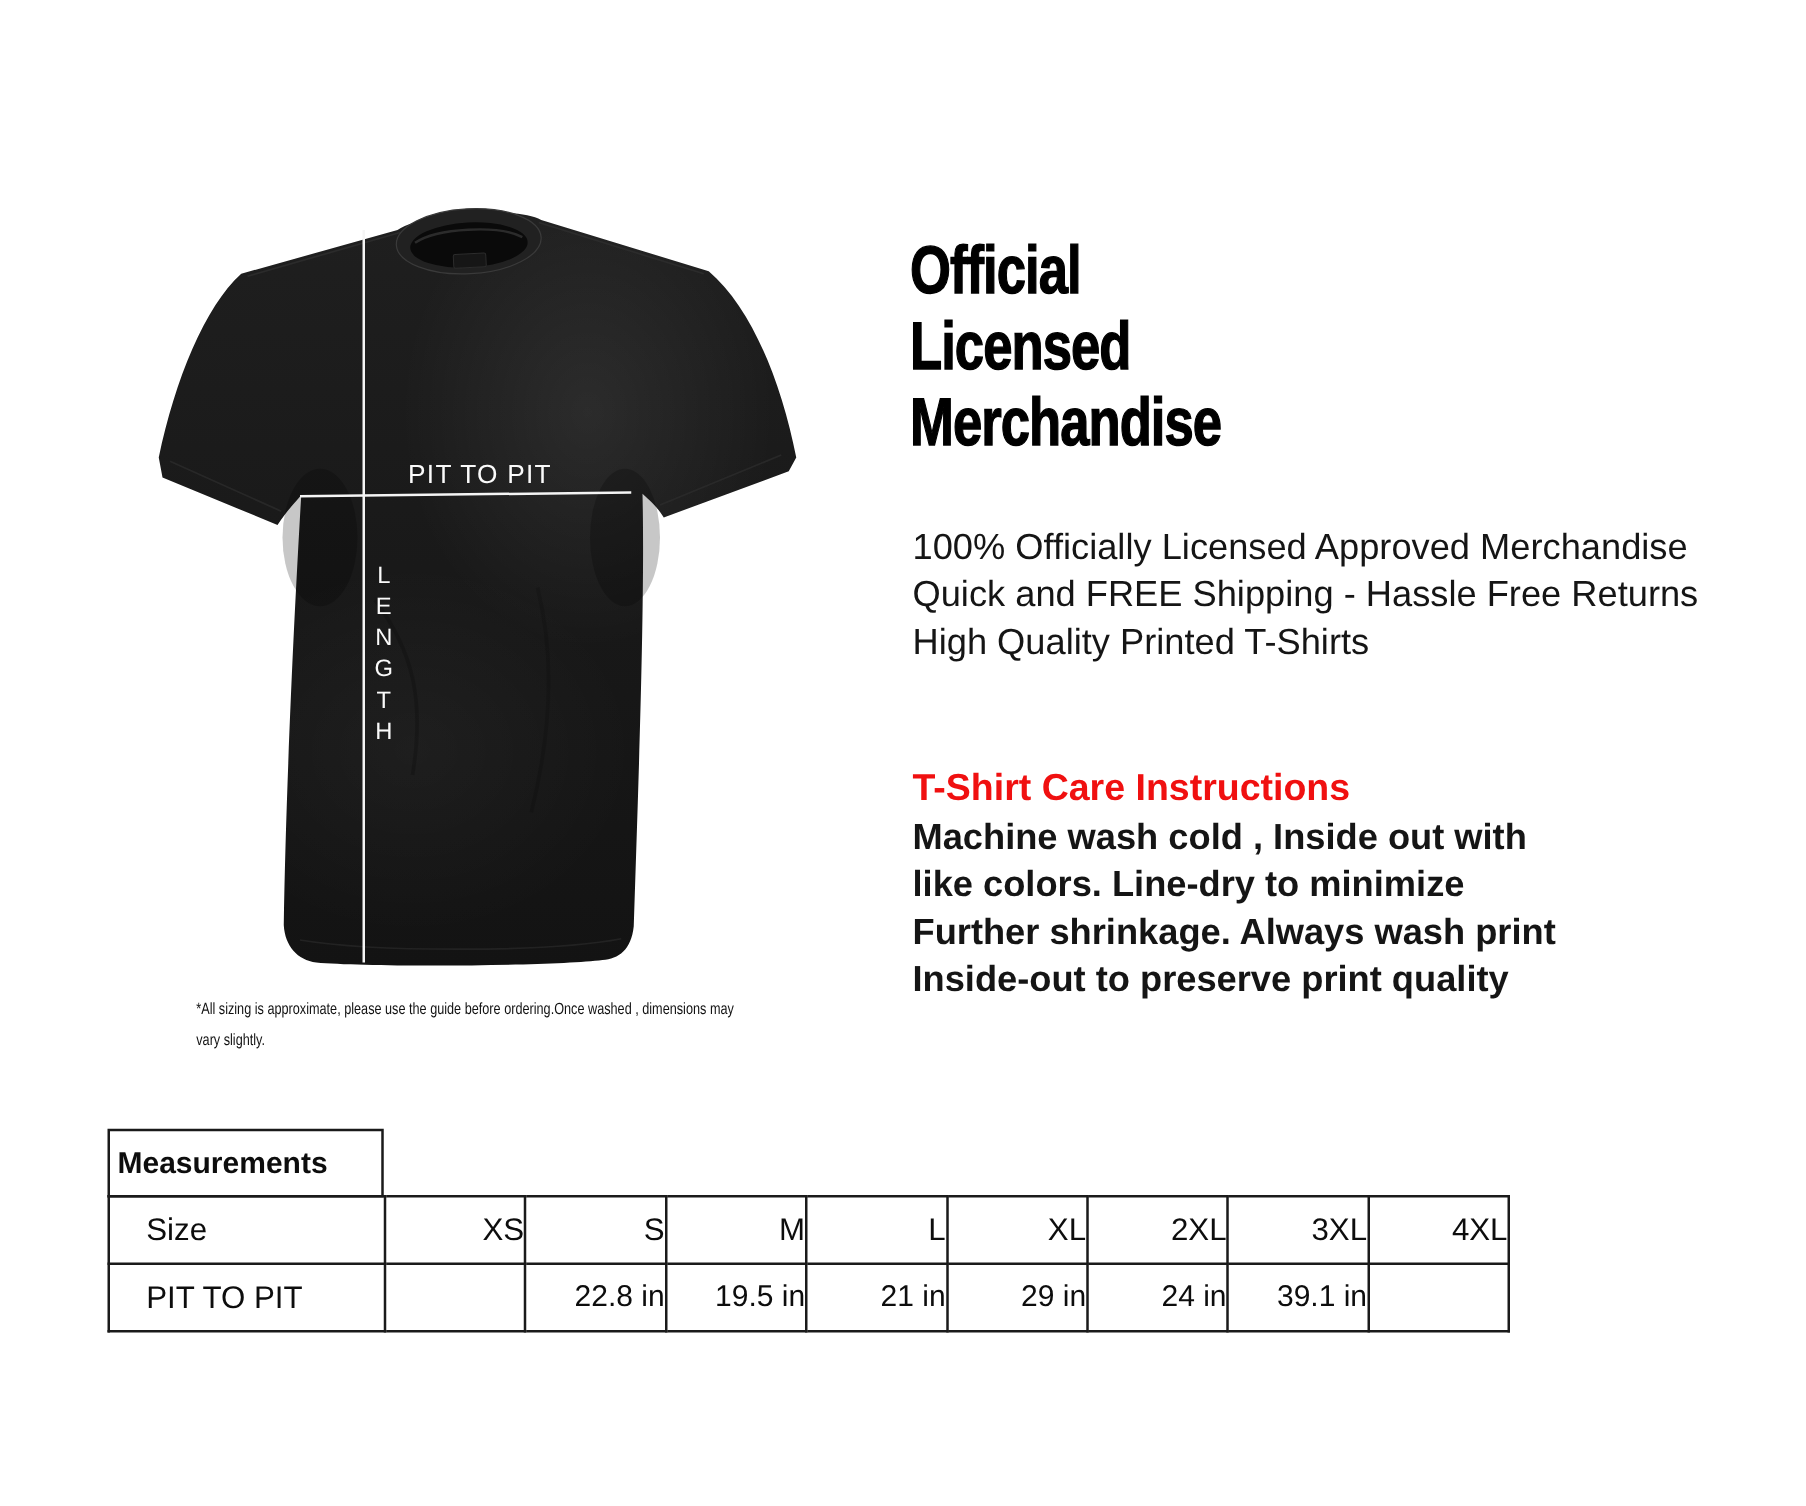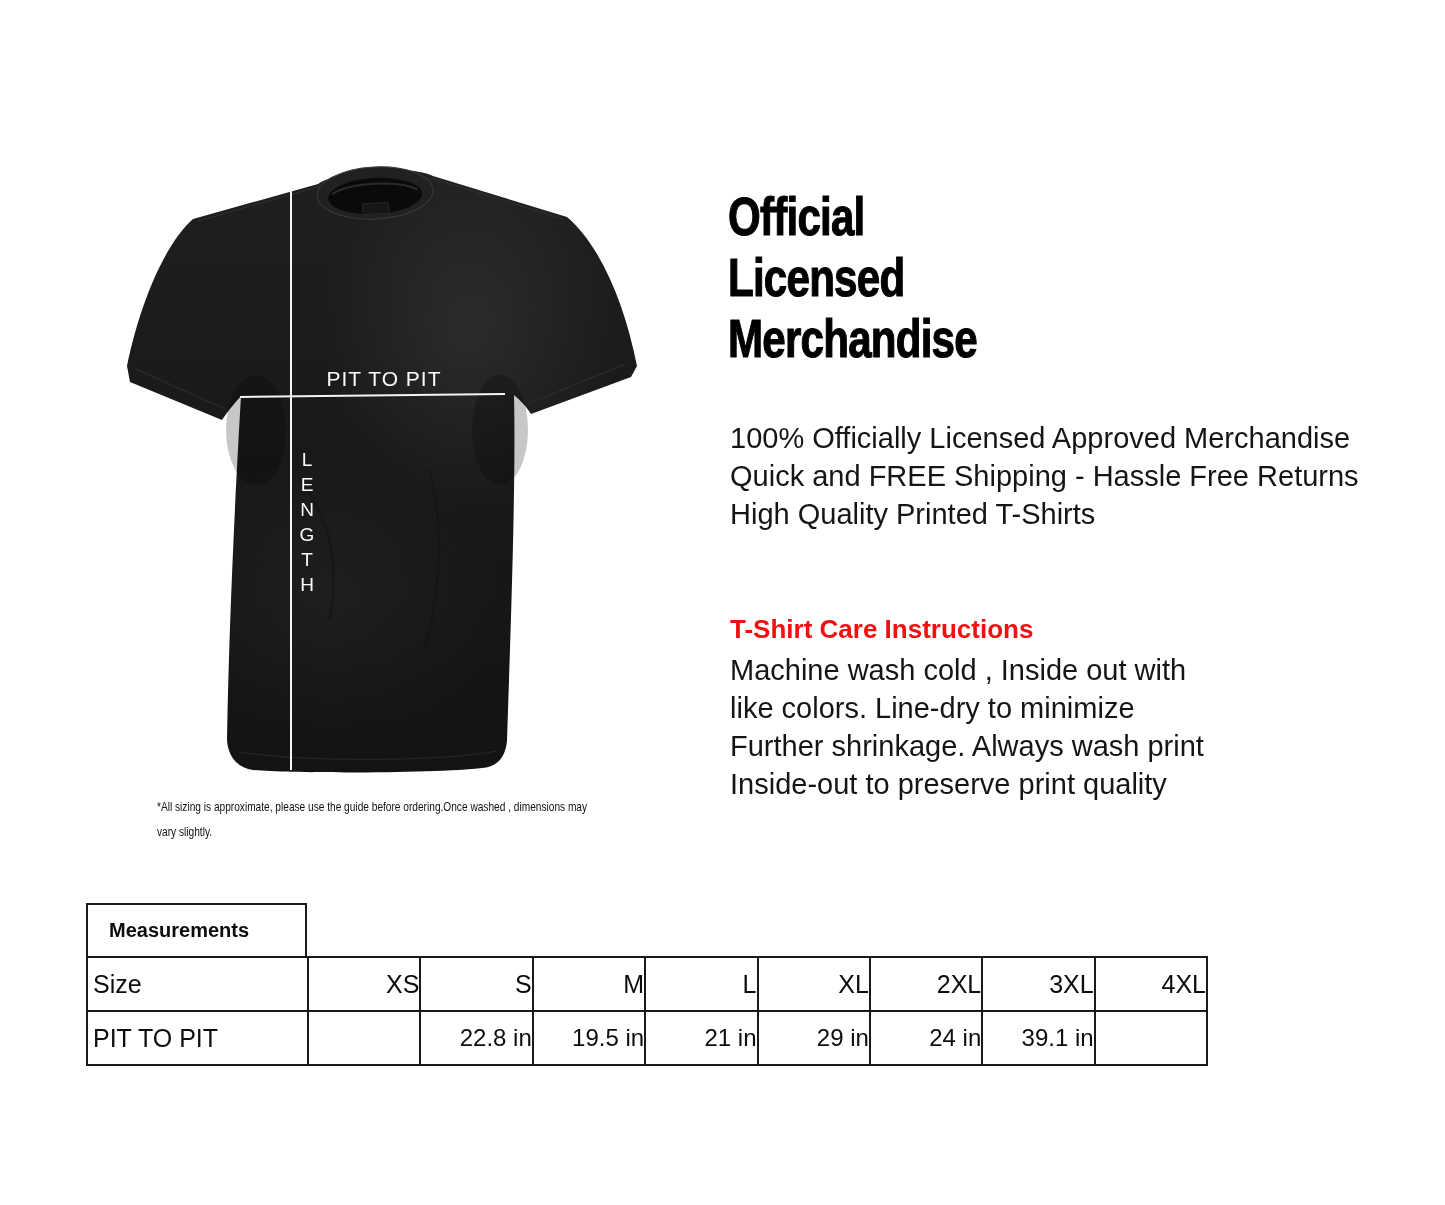--- a/index.html
+++ b/index.html
@@ -38,56 +38,57 @@
     color: #000;
   }
   .description {
     left: 730px; top: 419px;
     font-size: 29px; line-height: 38px;
     white-space: pre-line;
     color: #151515;
   }
   .care-heading {
     left: 730px; top: 614px;
-    font-size: 26px; font-weight: bold;
+    font-size: 30px; font-weight: bold;
     color: #f01010;
   }
   .care-text {
     left: 730px; top: 651px;
     font-size: 29px; line-height: 38px;
     white-space: pre-line;
     color: #151515;
+    font-weight: bold;
   }
 
   
   .measure-box {
     left: 86px; top: 903px; width: 221px; height: 55px;
     border: 2px solid #1a1a1a;
     display: flex; align-items: center;
-    padding-left: 21px;
-    font-size: 20px; font-weight: bold;
+    padding-left: 6px;
+    font-size: 24px; font-weight: bold;
     background: #fff;
   }
   table.sizing {
     position: absolute;
     left: 86px; top: 956px;
     width: 1120px;
     border-collapse: collapse;
     table-layout: fixed;
   }
   table.sizing td {
     border: 2px solid #1a1a1a;
     height: 54px;
     font-size: 25px;
     text-align: right;
     vertical-align: middle;
   }
   table.sizing td.rowlabel {
     text-align: left;
-    padding-left: 5px;
+    padding-left: 29px;
   }
   table.sizing td.val { font-size: 24px; }
   col.c-label { width: 221px; }
   col.c-size  { width: 112.375px; }
 </style>
 </head>
 <body>
 
 <div class="abs shirt-figure">
   <svg width="560" height="625" viewBox="110 158 560 625" xmlns="http://www.w3.org/2000/svg">

